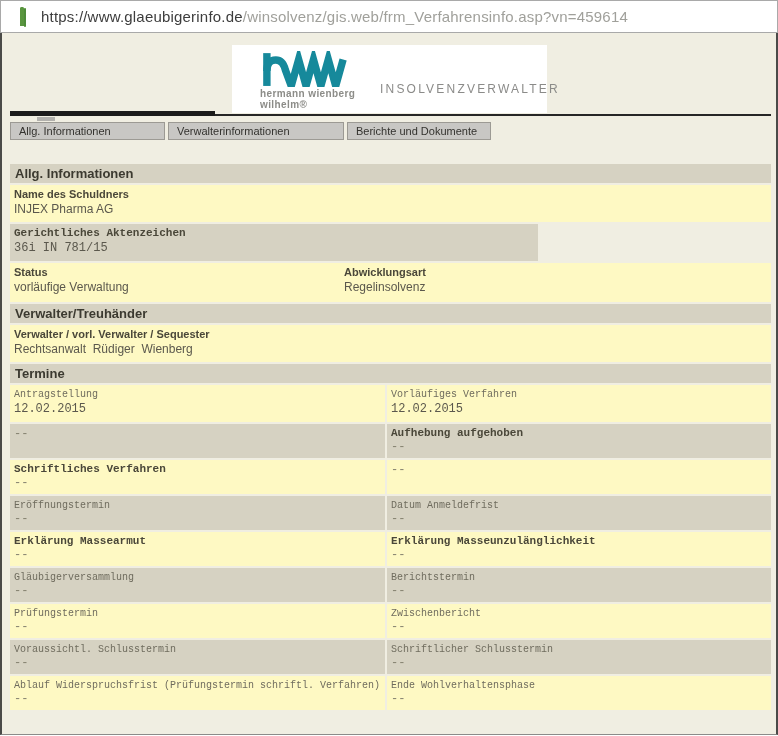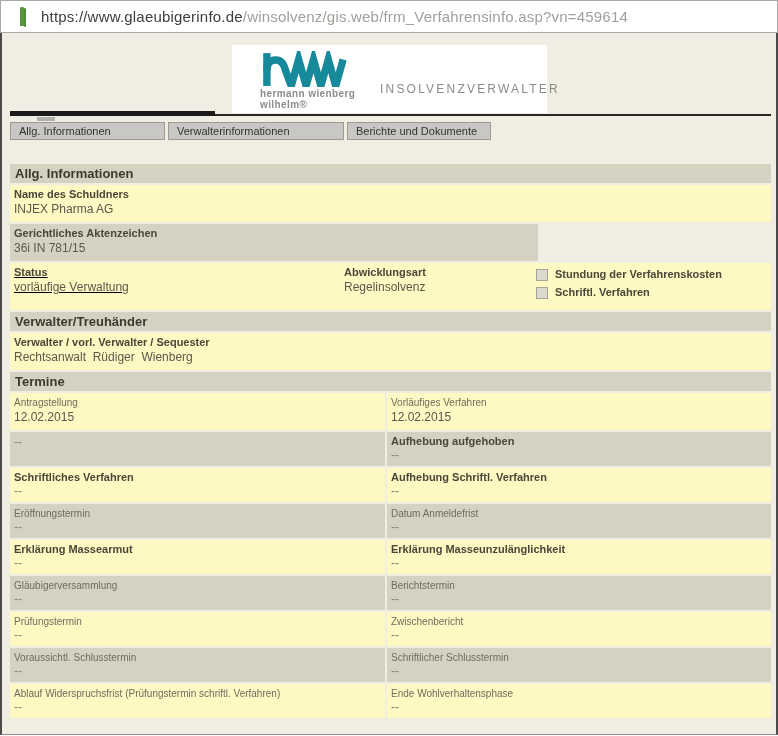--- a/index.html
+++ b/index.html
@@ -59,32 +59,32 @@
   
   #table-area { position:absolute; left:8px; top:131px; width:761px; }
   .sec-header {
     background:#d6d2c2; height:19px; line-height:19px;
     font-size:13px; font-weight:bold; color:#3c3a30;
     padding-left:5px; margin-bottom:2px;
   }
   .row { margin-bottom:2px; }
   .light { background:#fef9c3; }
   .dark  { background:#d6d2c2; }
-  .cellrow { display:flex; background:transparent; }
+  .cellrow { display:flex; background:transparent;font-family:Liberation Mono, monospace; }
   .cell { padding:3px 4px 4px 4px; }
   .lbl { font-size:11px; font-weight:bold; color:#4a4739; line-height:13px; white-space:pre-wrap; }
   .lbl-n { font-size:10px; font-weight:normal; color:#6f6c5e; line-height:13px; white-space:pre-wrap; }
   .val { font-size:12px; color:#5b584d; line-height:17px; white-space:pre-wrap; }
   .val-sm { font-size:12px; color:#85826f; line-height:14px; white-space:pre-wrap; }
   
   .row-pad { padding:3px 4px 4px 4px; }
   .cell-l528 { width:528px; margin-right:2px; }
   .cell-rflex { flex:1; }
   .status-row { display:flex; padding:3px 4px 6px 4px; }
-  .status-c1 { width:330px;text-decoration:underline; }
+  .status-c1 { width:330px; }
   .status-c2 { width:192px; }
   .status-c3 { flex:1; padding-top:2px; }
   .chk-line { display:flex; align-items:center; margin-bottom:5px; }
   .checkbox {
     width:12px; height:12px; background:#dbd8cc;
     border:1px solid #a7a598; margin-right:7px; flex:0 0 auto;
   }
   
   .t-left { width:375px; margin-right:2px; }
   .t-right { flex:1; }
@@ -140,30 +140,20 @@
 
     <div class="row light status-row">
       <div class="status-c1">
         <div class="lbl">Status</div>
         <div class="val">vorläufige Verwaltung</div>
       </div>
       <div class="status-c2">
         <div class="lbl">Abwicklungsart</div>
         <div class="val">Regelinsolvenz</div>
       </div>
-      <div class="status-c3">
-        <div class="chk-line">
-          <span class="checkbox"></span>
-          <span class="lbl">Stundung der Verfahrenskosten</span>
-        </div>
-        <div class="chk-line">
-          <span class="checkbox"></span>
-          <span class="lbl">Schriftl. Verfahren</span>
-        </div>
-      </div>
     </div>
 
     <div class="sec-header">Verwalter/Treuhänder</div>
     <div class="row light row-pad">
       <div class="lbl">Verwalter / vorl. Verwalter / Sequester</div>
       <div class="val">Rechtsanwalt  Rüdiger  Wienberg</div>
     </div>
 
     <div class="sec-header">Termine</div>
 
@@ -187,21 +177,20 @@
         <div class="val-sm">--</div>
       </div>
     </div>
 
     <div class="row cellrow">
       <div class="cell light t-left">
         <div class="lbl">Schriftliches Verfahren</div>
         <div class="val-sm">--</div>
       </div>
       <div class="cell light t-right">
-        <div class="lbl">Aufhebung Schriftl. Verfahren</div>
         <div class="val-sm">--</div>
       </div>
     </div>
 
     <div class="row cellrow">
       <div class="cell dark t-left">
         <div class="lbl-n">Eröffnungstermin</div>
         <div class="val-sm">--</div>
       </div>
       <div class="cell dark t-right">

